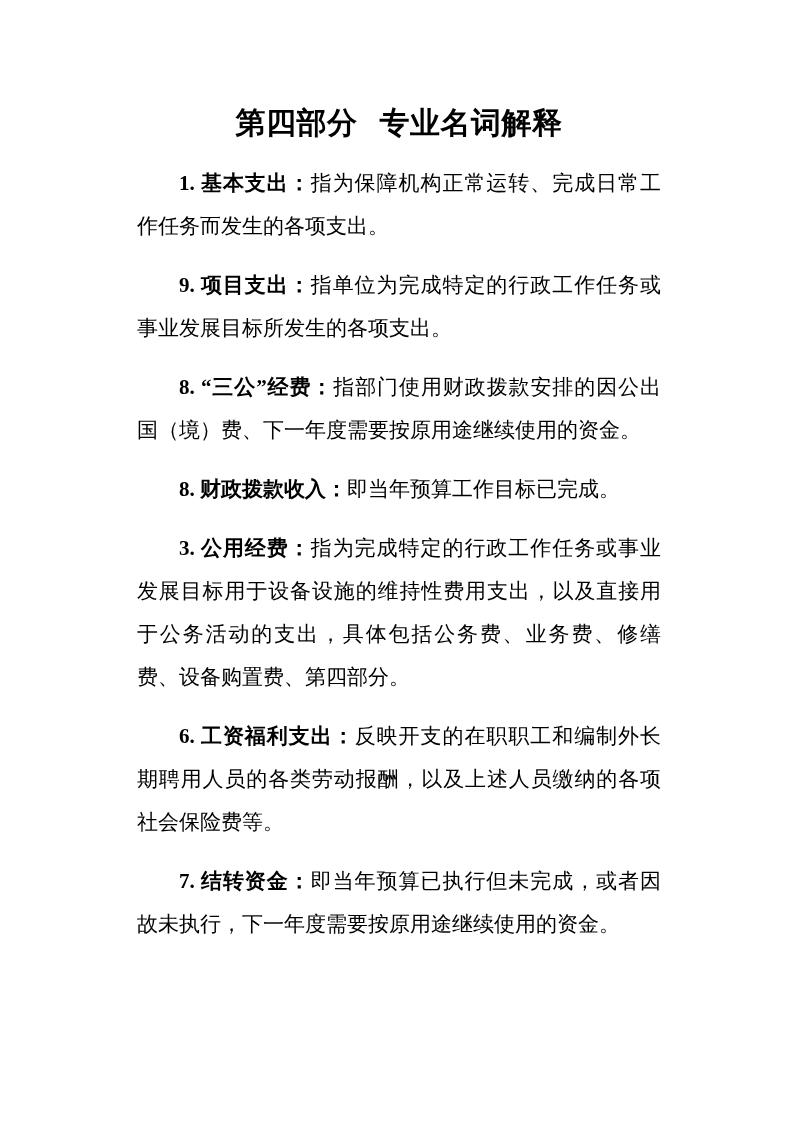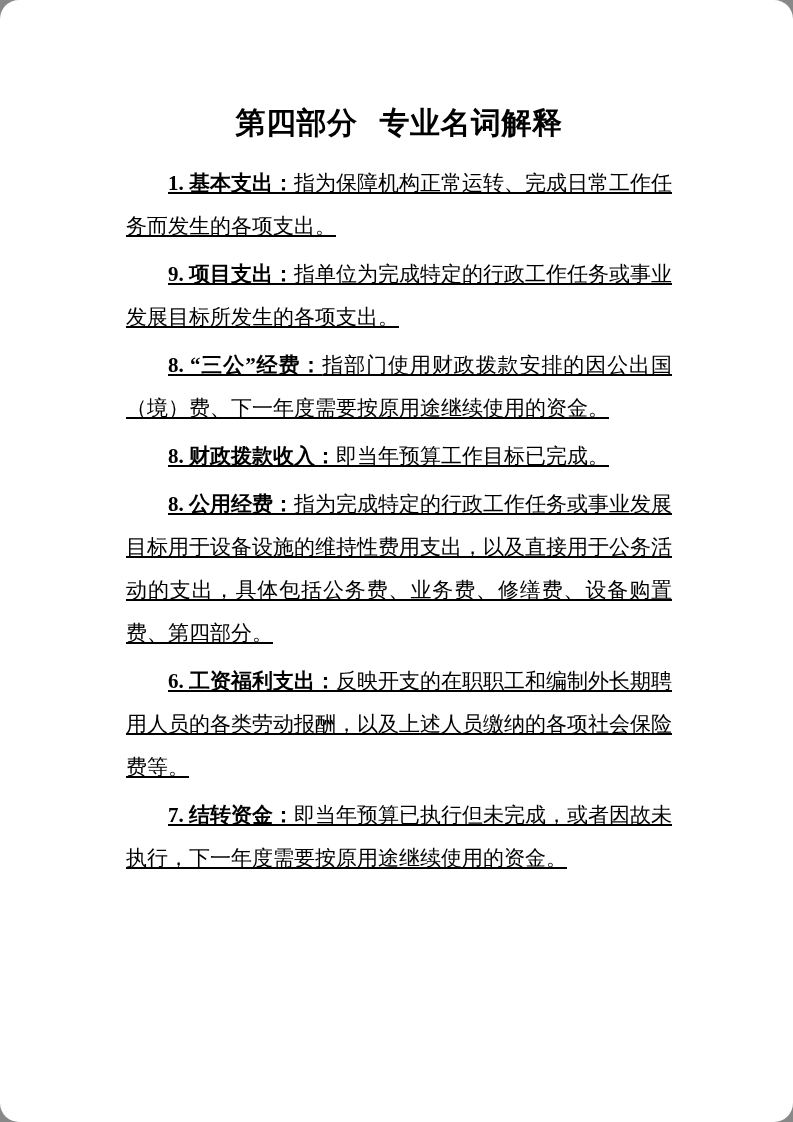--- a/index.html
+++ b/index.html
@@ -10,21 +10,20 @@
   .page {
     position: relative;
     width: 793px;
     height: 1122px;
     margin: 0 auto;
     background: #ffffff;
     color: #000000;
     font-family: "Liberation Serif", "DejaVu Serif", serif;
     overflow: hidden;
     box-sizing: border-box;
-    border-radius: 19px;
   }
   .content {
     position: absolute;
     left: 121px;
     top: 0;
     width: 556px;
   }
   .doc-title {
     margin: 0;
     padding-top: 100px;
@@ -37,41 +36,40 @@
     white-space: nowrap;
   }
   .doc-body {
     margin-top: 16px;
     font-size: 21px;
     line-height: 43px;
     text-align: justify;
     text-justify: inter-ideograph;
   }
   .para {
-    margin: 5px;
+    margin: 16px;
     padding: 0;
     text-indent: 2em;
-    text-decoration: underline;
   }
   .para .label {
     font-weight: 700;
   }
 </style>
 </head>
 <body>
 
 <div class="page">
   <div class="content">
 
     <h1 class="doc-title">第四部分 专业名词解释</h1>
 
     <div class="doc-body">
       <p class="para"><span class="label">1. 基本支出：</span><span class="def">指为保障机构正常运转、完成日常工作任务而发生的各项支出。</span></p>
       <p class="para"><span class="label">9. 项目支出：</span><span class="def">指单位为完成特定的行政工作任务或事业发展目标所发生的各项支出。</span></p>
       <p class="para"><span class="label">8. “三公”经费：</span><span class="def">指部门使用财政拨款安排的因公出国（境）费、下一年度需要按原用途继续使用的资金。</span></p>
       <p class="para"><span class="label">8. 财政拨款收入：</span><span class="def">即当年预算工作目标已完成。</span></p>
-      <p class="para"><span class="label">8. 公用经费：</span><span class="def">指为完成特定的行政工作任务或事业发展目标用于设备设施的维持性费用支出，以及直接用于公务活动的支出，具体包括公务费、业务费、修缮费、设备购置费、第四部分。</span></p>
+      <p class="para"><span class="label">3. 公用经费：</span><span class="def">指为完成特定的行政工作任务或事业发展目标用于设备设施的维持性费用支出，以及直接用于公务活动的支出，具体包括公务费、业务费、修缮费、设备购置费、第四部分。</span></p>
       <p class="para"><span class="label">6. 工资福利支出：</span><span class="def">反映开支的在职职工和编制外长期聘用人员的各类劳动报酬，以及上述人员缴纳的各项社会保险费等。</span></p>
       <p class="para"><span class="label">7. 结转资金：</span><span class="def">即当年预算已执行但未完成，或者因故未执行，下一年度需要按原用途继续使用的资金。</span></p>
     </div>
 
   </div>
 </div>
 
 </body></html>

